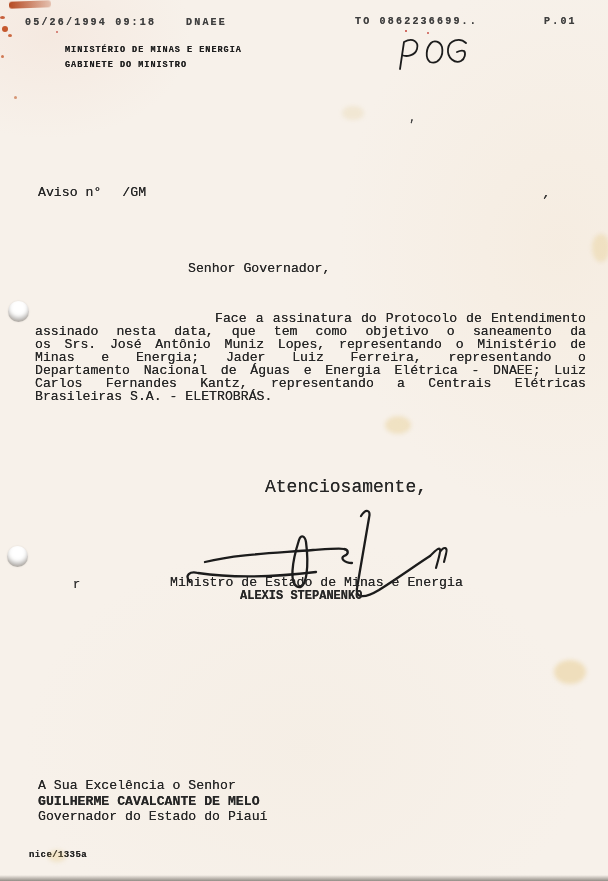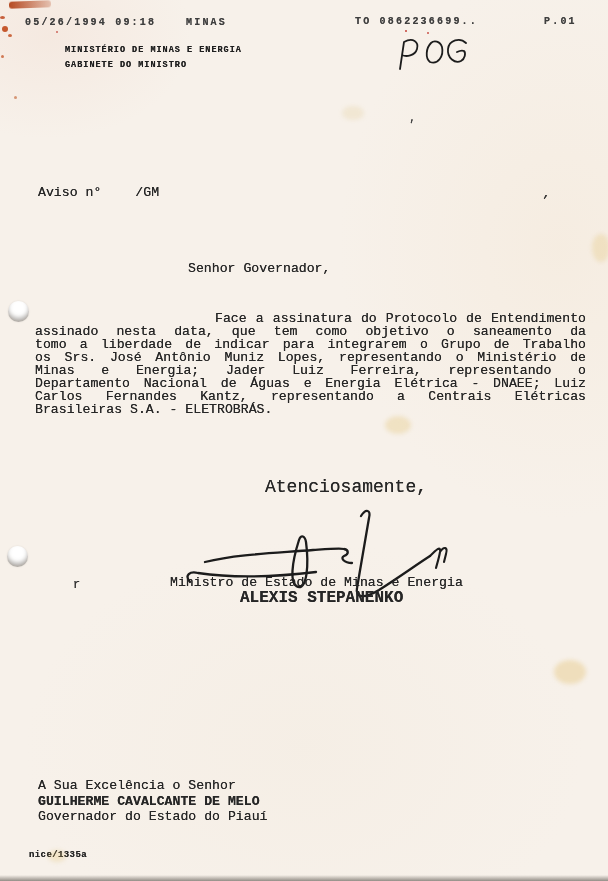--- a/index.html
+++ b/index.html
@@ -31,36 +31,36 @@
   .fax-to      { left: 355px; top: 16px; }
   .fax-page    { left: 544px; top: 16px; }
   
   .lh { font-size: 8.5px; font-weight: bold; letter-spacing: 1px; color: #1e1e1e; }
   .lh1 { left: 65px; top: 45px; }
   .lh2 { left: 65px; top: 60px; }
   
   .pdg-svg { left: 390px; top: 34px; }
   .sig-svg { left: 168px; top: 488px; }
   
-  .ref { left: 38px; top: 185px; font-size: 13.2px; display: flex; gap: 34px; }
+  .ref { left: 38px; top: 185px; font-size: 13.2px; display: flex; gap: 21px; }
   
   .salutation { left: 188px; top: 261px; font-size: 13.2px; }
   
   .body-block { left: 35px; top: 312px; width: 551px; font-size: 13.2px; line-height: 13px; }
   .body-line {
     text-align: justify;
     text-align-last: justify;
     white-space: normal;
   }
   .body-line[data-first="true"] { padding-left: 180px; }
   .body-line[data-last="true"]  { text-align-last: left; }
   
   .closing { left: 265px; top: 477px; font-size: 18px; }
   
-  .sig-name  { left: 240px; top: 589px; font-size: 16px; font-weight: bold; }
+  .sig-name  { left: 240px; top: 589px; font-size: 12px; font-weight: bold; }
   .sig-title { left: 170px; top: 575px; font-size: 13.2px; }
   
   .recipient { left: 38px; top: 778px; font-size: 13.2px; line-height: 15.5px; }
   .recipient .bold { font-weight: bold; }
   
   .doc-code { left: 29px; top: 850px; font-size: 9px; font-weight: bold; letter-spacing: 0.4px; }
   
   .stray-r     { left: 73px;  top: 578px; font-size: 12px; color: #333; }
   .stray-comma { left: 543px; top: 186px; font-size: 13px; color: #333; transform: rotate(8deg); }
   .stray-tick  { left: 407px; top: 118px; font-size: 12px; color: #444; transform: rotate(14deg); }
@@ -97,21 +97,21 @@
   .scan-edge { left: 0; right: 0; bottom: 0; height: 6px;
     background: linear-gradient(180deg, rgba(150,145,138,0), #938d86); }
   svg .pen { fill: none; stroke: #1c1c1c; stroke-linecap: round; stroke-linejoin: round; }
 </style>
 </head>
 <body>
 
 <div class="page">
 
   <span class="abs type fax fax-datetime">05/26/1994 09:18</span>
-  <span class="abs type fax fax-from">MINAS</span>
+  <span class="abs type fax fax-from">DNAEE</span>
   <span class="abs type fax fax-to">TO 0862236699..</span>
   <span class="abs type fax fax-page">P.01</span>
 
   <span class="abs type lh lh1">MINISTÉRIO DE MINAS E ENERGIA</span>
   <span class="abs type lh lh2">GABINETE DO MINISTRO</span>
 
   <svg class="abs pdg-svg" width="85" height="44" viewBox="0 0 85 44" aria-label="PDG">
     <path class="pen" stroke-width="1.8" d="M10,35 L14,8 C23,3 29,8 27,15 C25,22 16,23 12,21"></path>
     <path class="pen" stroke-width="1.8" d="M41,9 C36,14 35,24 40,28 C48,31 54,22 52,13 C50,7 44,6 41,9"></path>
     <path class="pen" stroke-width="1.8" d="M76,9 C70,3 59,6 58,15 C57,24 65,30 71,27 C75,25 76,19 74,17 C72,16 69,17 67,18"></path>
@@ -120,21 +120,20 @@
   <div class="abs type ref">
     <span>Aviso n°</span>
     <span>/GM</span>
   </div>
 
   <span class="abs type salutation">Senhor Governador,</span>
 
   <div class="abs type body-block">
     <div class="body-line" data-first="true">Face a assinatura do Protocolo de Entendimento</div>
     <div class="body-line">assinado nesta data, que tem como objetivo o saneamento da</div>
-    <div class="body-line">tomo a liberdade de indicar para integrarem o Grupo de Trabalho</div>
     <div class="body-line">os Srs. José Antônio Muniz Lopes, representando o Ministério de</div>
     <div class="body-line">Minas e Energia; Jader Luiz Ferreira, representando o</div>
     <div class="body-line">Departamento Nacional de Águas e Energia Elétrica - DNAEE; Luiz</div>
     <div class="body-line">Carlos Fernandes Kantz, representando a Centrais Elétricas</div>
     <div class="body-line" data-last="true">Brasileiras S.A. - ELETROBRÁS.</div>
   </div>
 
   <span class="abs type closing">Atenciosamente,</span>
 
   <svg class="abs sig-svg" width="300" height="115" viewBox="0 0 300 115" aria-label="signature">

